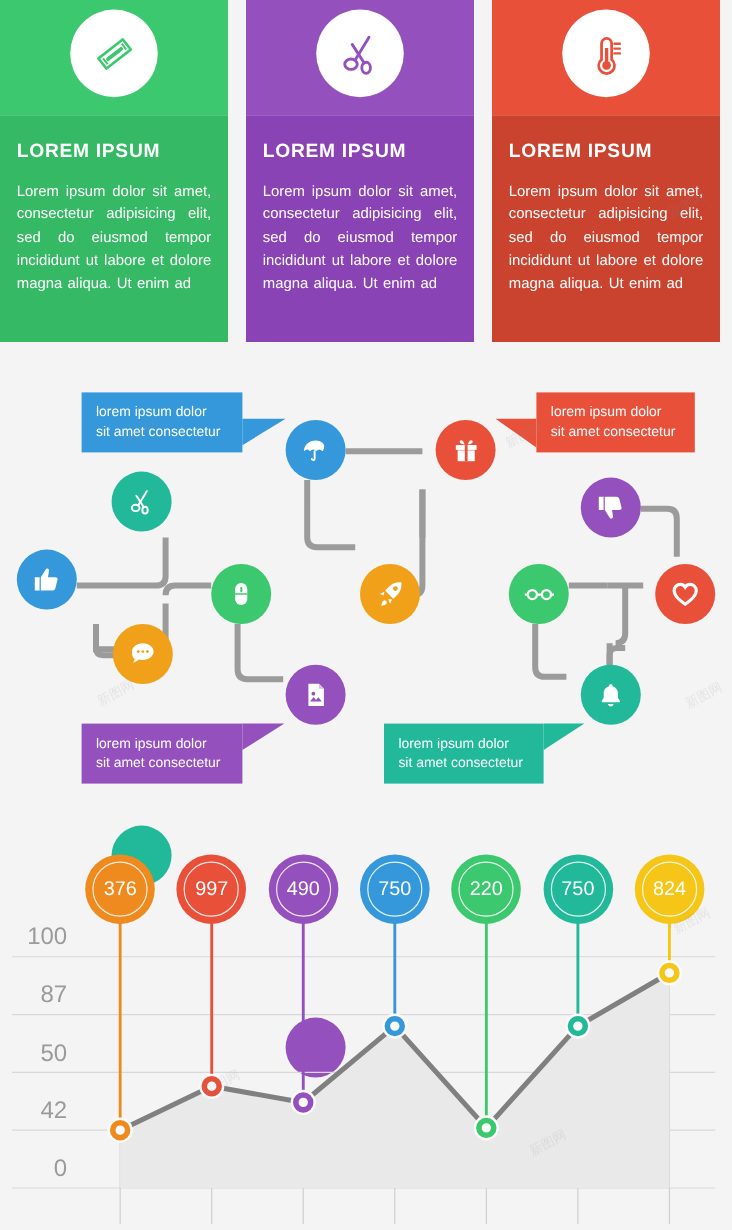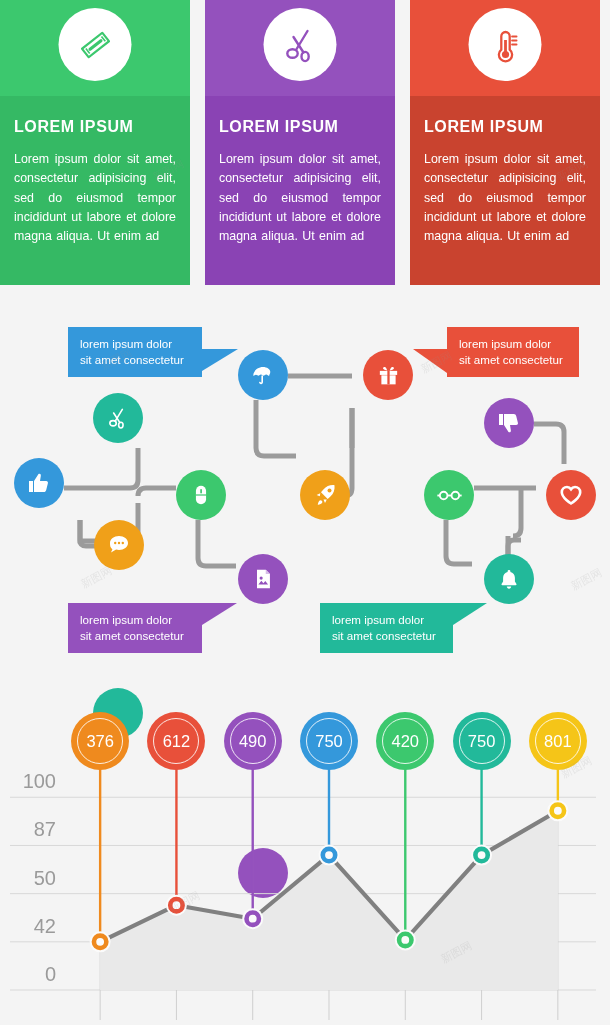--- a/index.html
+++ b/index.html
@@ -381,41 +381,41 @@
           <circle cx="557.8571428571429" cy="120.76363636363635" r="6.2" fill="none" stroke="#f5c518" stroke-width="4.6"></circle>
         </g>
     </svg>
     <div id="pins">
         <div class="pin" style="left: 71.1429px; top: 22px; background: rgb(239, 138, 30);">
           <div class="ring"></div>
           <span>376</span>
         </div>
         <div class="pin" style="left: 147.429px; top: 22px; background: rgb(232, 80, 58);">
           <div class="ring"></div>
-          <span>612</span>
+          <span>997</span>
         </div>
         <div class="pin" style="left: 223.714px; top: 22px; background: rgb(148, 81, 189);">
           <div class="ring"></div>
           <span>490</span>
         </div>
         <div class="pin" style="left: 300px; top: 22px; background: rgb(52, 152, 219);">
           <div class="ring"></div>
           <span>750</span>
         </div>
         <div class="pin" style="left: 376.286px; top: 22px; background: rgb(60, 200, 110);">
           <div class="ring"></div>
-          <span>420</span>
+          <span>220</span>
         </div>
         <div class="pin" style="left: 452.571px; top: 22px; background: rgb(34, 185, 154);">
           <div class="ring"></div>
           <span>750</span>
         </div>
         <div class="pin" style="left: 528.857px; top: 22px; background: rgb(245, 197, 24);">
           <div class="ring"></div>
-          <span>801</span>
+          <span>824</span>
         </div>
       </div>
     <div id="ylabels">
         <div class="ylab" style="left: 8px; top: 80.2727px;">100</div>
         <div class="ylab" style="left: 8px; top: 128.455px;">87</div>
         <div class="ylab" style="left: 8px; top: 176.636px;">50</div>
         <div class="ylab" style="left: 8px; top: 224.818px;">42</div>
         <div class="ylab" style="left: 8px; top: 273px;">0</div>
       </div>
     <div id="xlabels">

